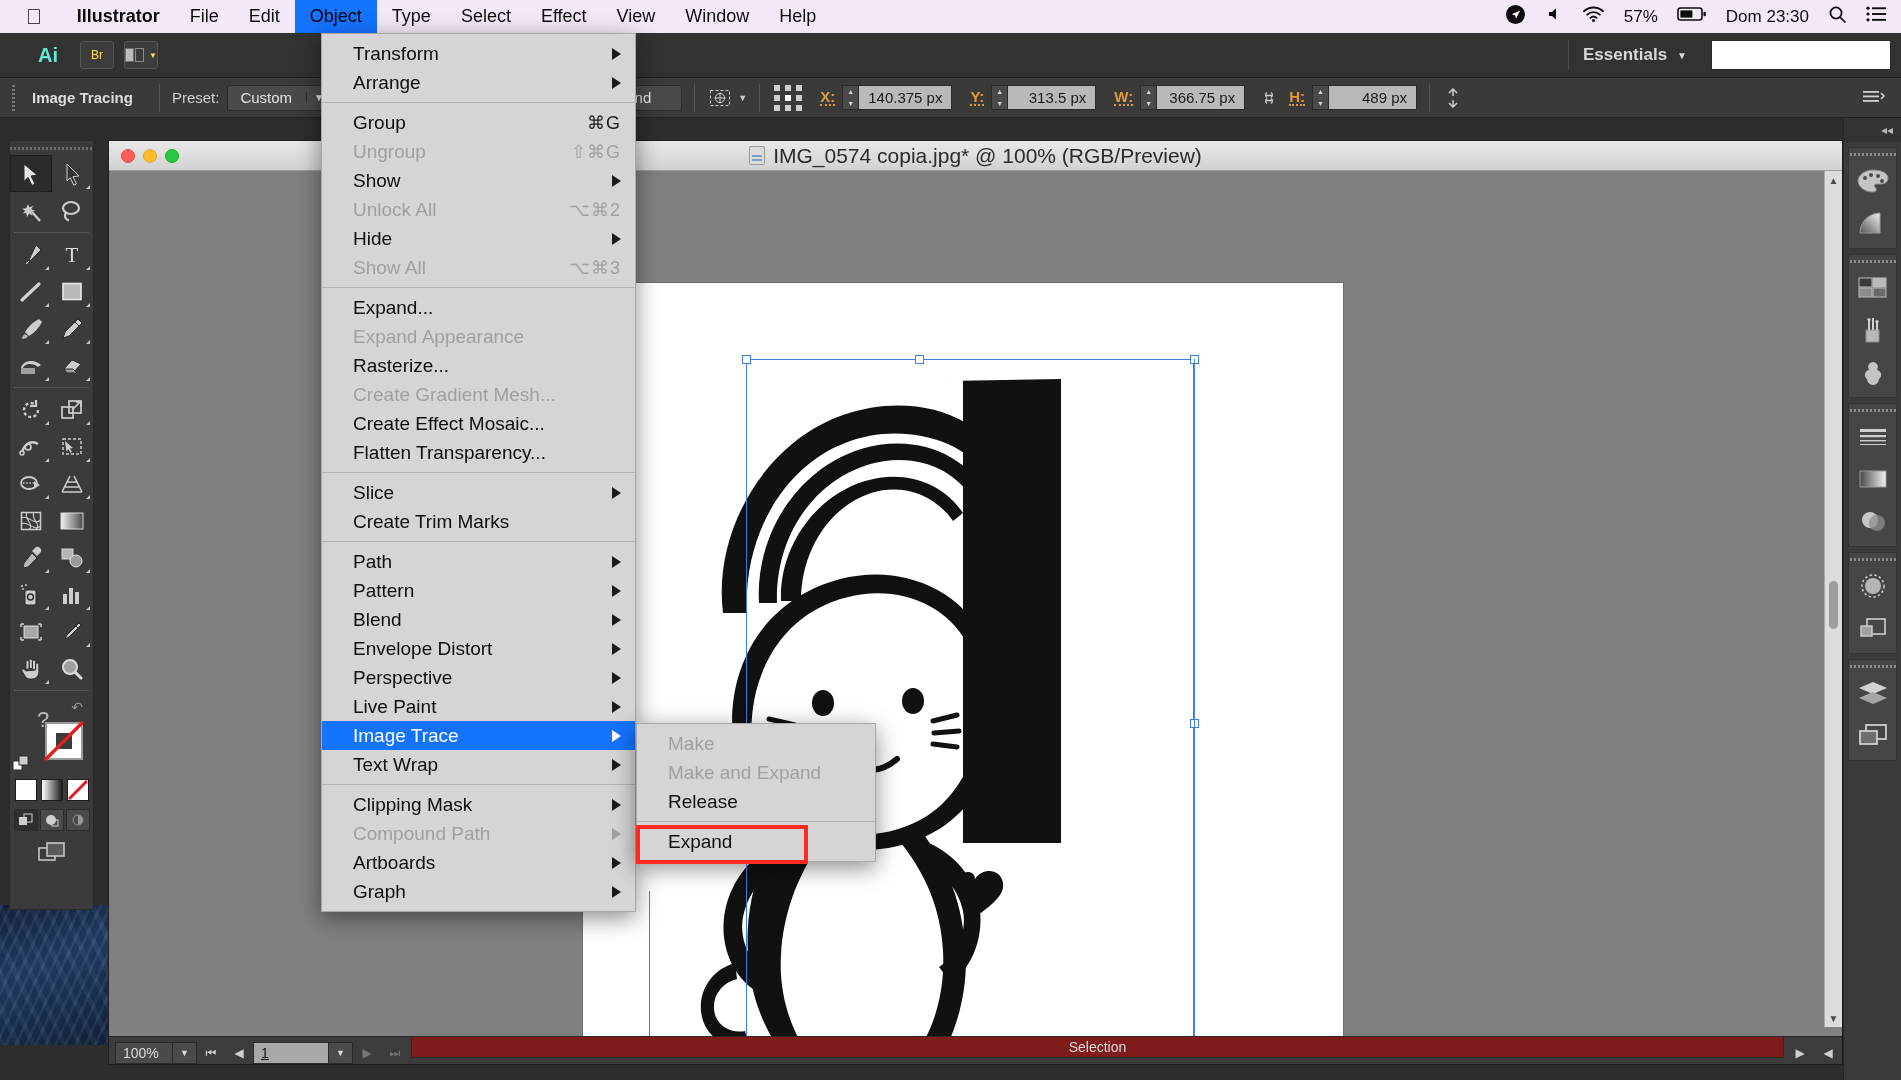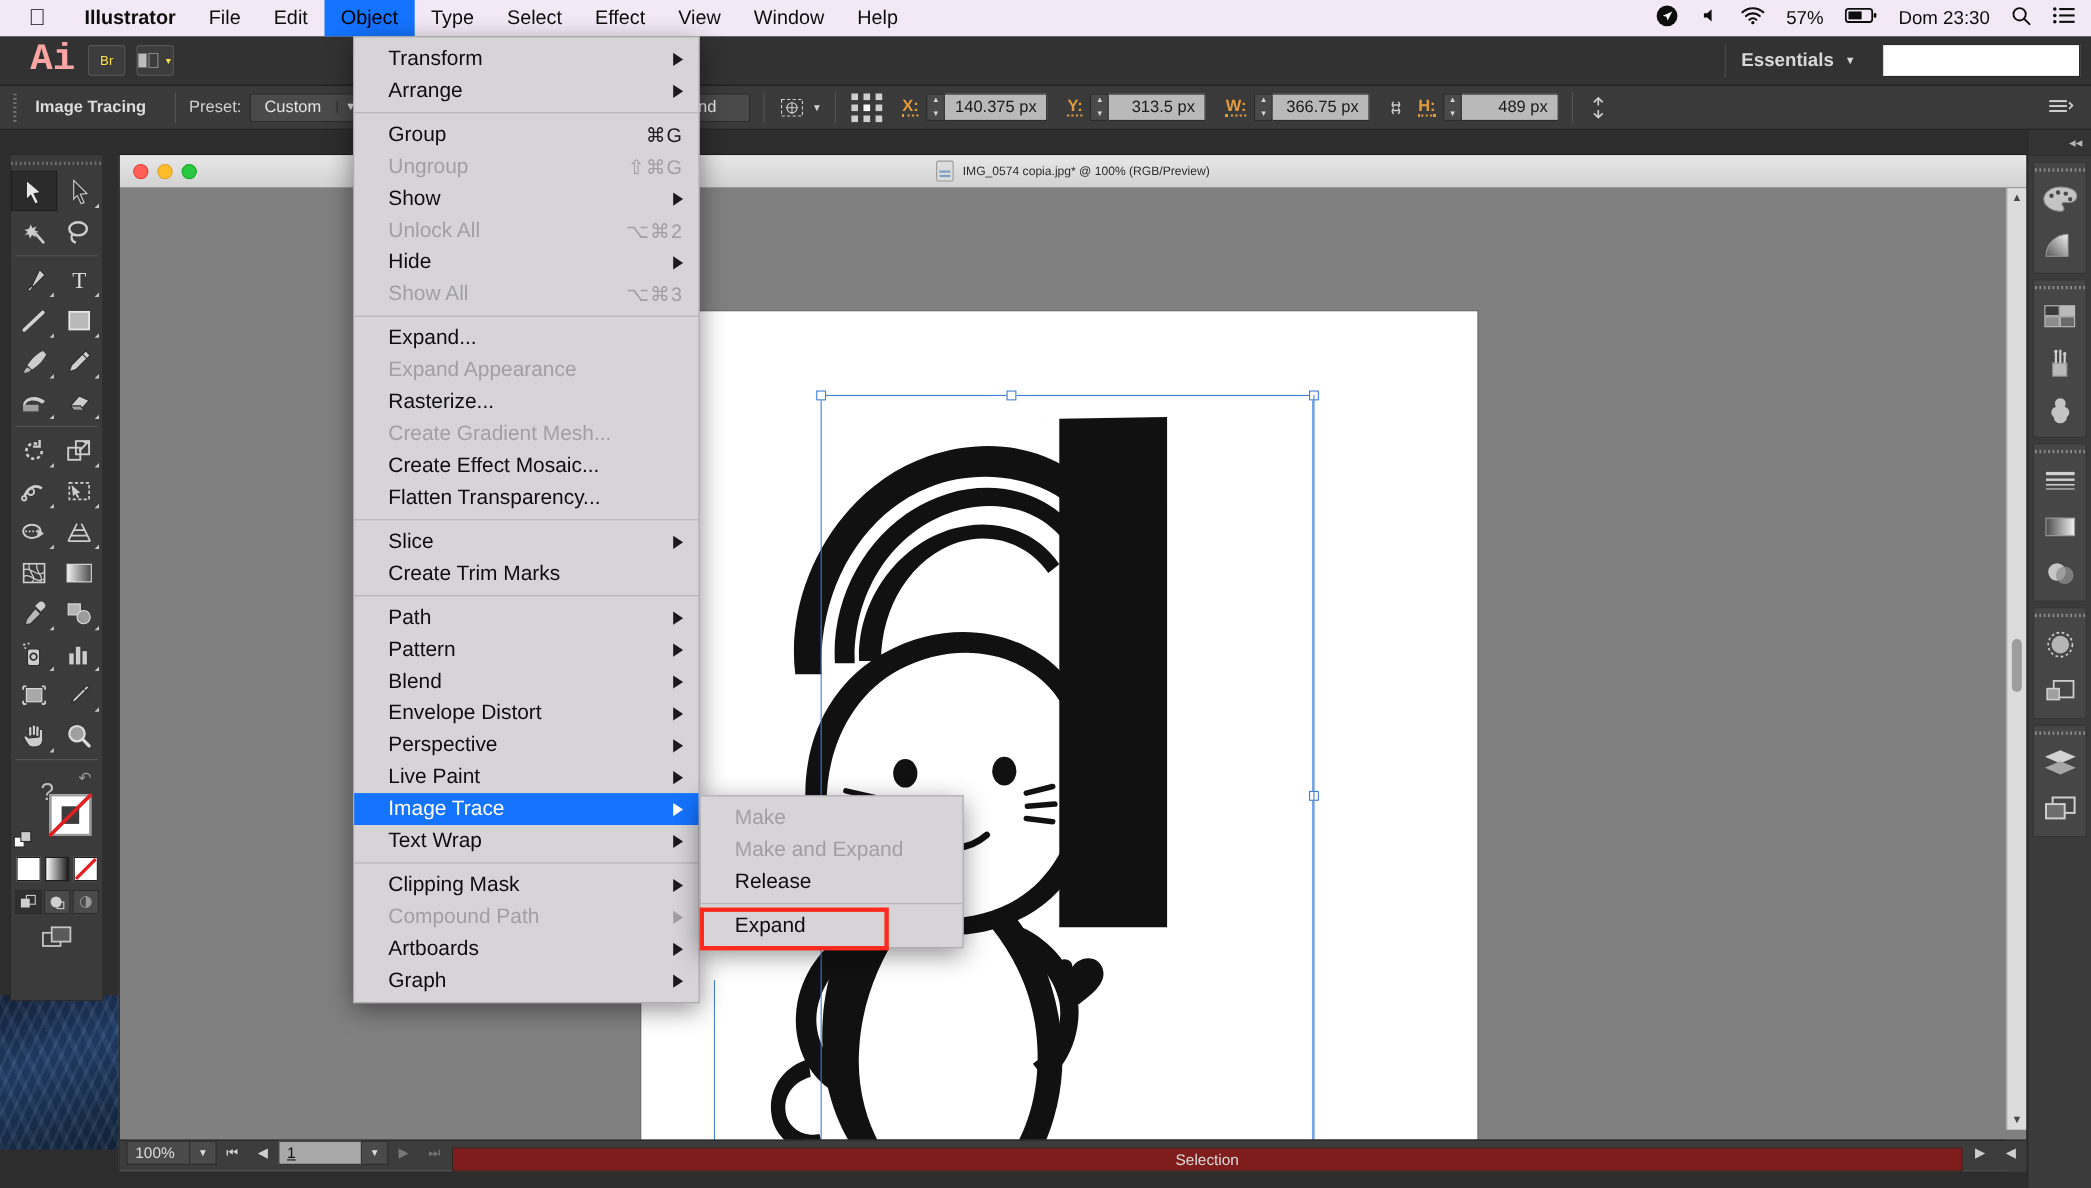--- a/index.html
+++ b/index.html
@@ -28,22 +28,22 @@
   .macbar .right .txt { font-size: 17px; }
 
   
   .appbar {
     position: absolute; left: 0; top: 33px; width: 1901px; height: 45px;
     background: #323232; border-bottom: 1px solid #1e1e1e;
     display: flex; align-items: center; z-index: 50;
   }
   .ai-logo {
     width: 44px; height: 32px; margin-left: 26px;
-    color: #fca5a5; font-size: 34px; font-weight: bold;
-    font-family: Liberation Mono, monospace;
+    color: #5eead4; font-size: 20px; font-weight: bold;
+    font-family: Liberation Sans, sans-serif;
     display: flex; align-items: center; justify-content: center;
   }
   .sqbtn {
     height: 28px; min-width: 34px; margin-left: 10px;
     border: 1px solid #555; background: #3c3c3c; border-radius: 3px;
     color: #fde047; font-size: 12px;
     display: flex; align-items: center; justify-content: center; gap: 4px;
   }
   .appbar .right { margin-left: auto; display: flex; align-items: center; padding-right: 10px; }
   .workspace-sel {
@@ -139,21 +139,21 @@
   .titlebar { height: 30px;
     background: linear-gradient(to bottom, #e8e8e8, #d2d2d2);
     border-bottom: 1px solid #9a9a9a;
     display: flex; align-items: center; position: relative; }
   .tlights { display: flex; gap: 8px; padding-left: 12px; }
   .tlight { width: 14px; height: 14px; border-radius: 50%; }
   .tlight.r { background: #ff5f57; border: 1px solid #e0443e; }
   .tlight.y { background: #ffbd2e; border: 1px solid #dea123; }
   .tlight.g { background: #28c840; border: 1px solid #1aab29; }
   .doctitle { position: absolute; left: 0; right: 0; text-align: center;
-    font-size: 11px; color: #2b2b2b; display: flex; align-items: center; justify-content: center; gap: 8px; }
+    font-size: 21px; color: #2b2b2b; display: flex; align-items: center; justify-content: center; gap: 8px; }
   .docicon { width: 16px; height: 19px; background: #dcdcdc; border: 1px solid #9a9a9a; border-radius: 2px;
     display: inline-block; position: relative; }
   .docicon::after { content: ""; position: absolute; left: 2px; top: 8px; right: 2px; height: 2px;
     background: #7e9ec4; box-shadow: 0 4px 0 #7e9ec4; }
 
   .canvasarea { position: absolute; left: 0; top: 30px; right: 18px; bottom: 0; background: #808080; overflow: hidden; }
   .artboard { position: absolute; left: 474px; top: 112px; width: 760px; height: 760px;
     background: #ffffff; }
   .artboard-shadow { box-shadow: 0 0 0 1px #6d6d6d; }
 
@@ -167,21 +167,21 @@
     background: #dcdcdc; border-left: 1px solid #aaa; }
   .vscroll .thumb { position: absolute; left: 4px; right: 4px; top: 410px; height: 48px;
     background: #9d9d9d; border-radius: 5px; }
   .vscroll .arw { position: absolute; left: 0; right: 0; height: 18px; color: #4a4a4a;
     display: flex; align-items: center; justify-content: center; font-size: 10px; }
   .hscroll { position: absolute; left: 620px; right: 18px; bottom: 0; height: 28px;
     background: #4a4a4a; }
 
   .statusbar { position: absolute; left: 0; right: 0; bottom: 0; height: 28px;
     background: #3c3c3c; border-top: 1px solid #262626;
-    display: flex; align-items: flex-start; color: #dcdcdc; font-size: 14px; }
+    display: flex; align-items: flex-end; color: #dcdcdc; font-size: 14px; }
   .st-zoom { width: 58px; height: 22px; background: #4a4a4a; border: 1px solid #2b2b2b;
     margin-left: 6px; display: flex; align-items: center; padding-left: 7px; }
   .st-arw { width: 24px; height: 22px; background: #4a4a4a; border: 1px solid #2b2b2b;
     border-left: none; display: flex; align-items: center; justify-content: center; font-size: 9px; }
   .st-navbtn { width: 28px; height: 22px; display: flex; align-items: center; justify-content: center;
     font-size: 12px; color: #cfcfcf; }
   .st-navbtn.dim { color: #767676; }
   .st-page { width: 76px; height: 22px; background: #a8a8a8; border: 1px solid #2b2b2b;
     color: #111; display: flex; align-items: center; padding-left: 7px; font-size: 14px; }
   .st-page u { text-decoration: underline; }

